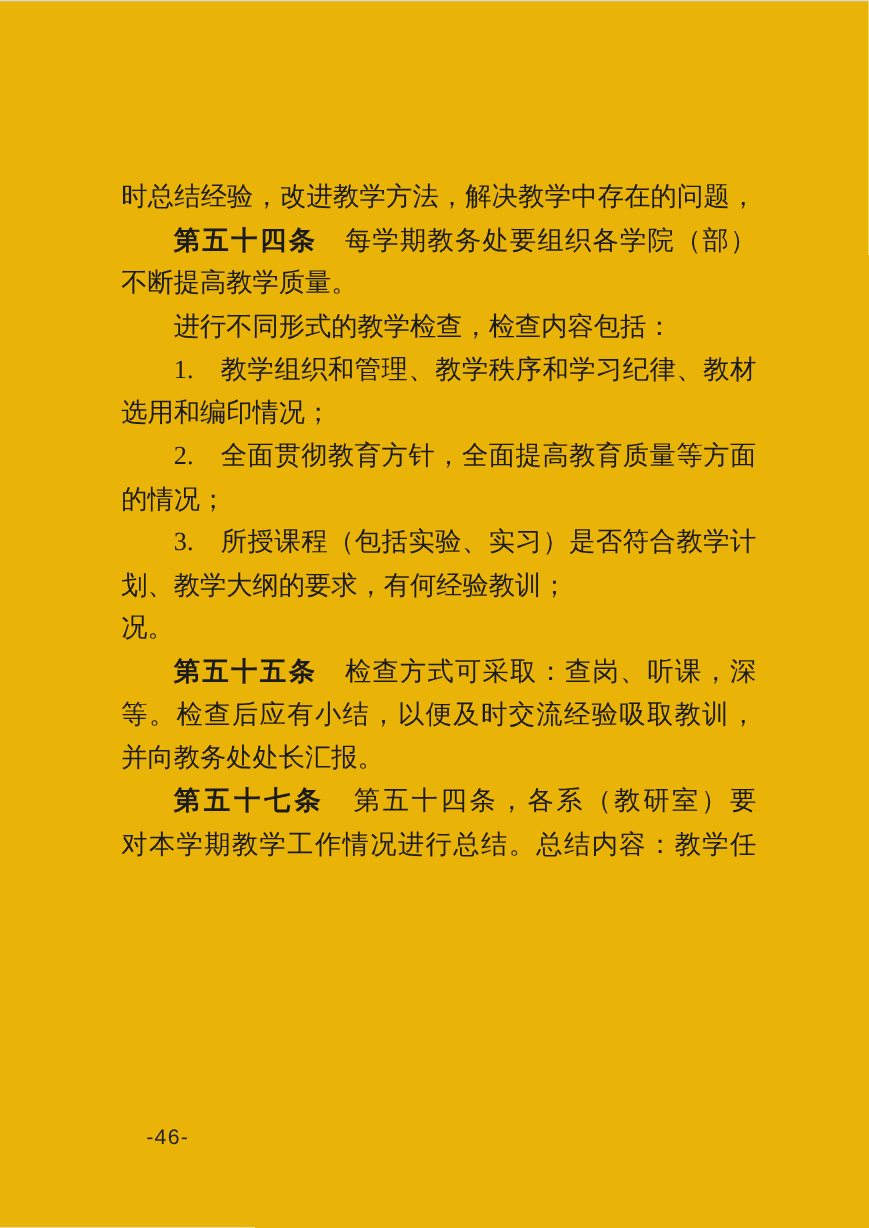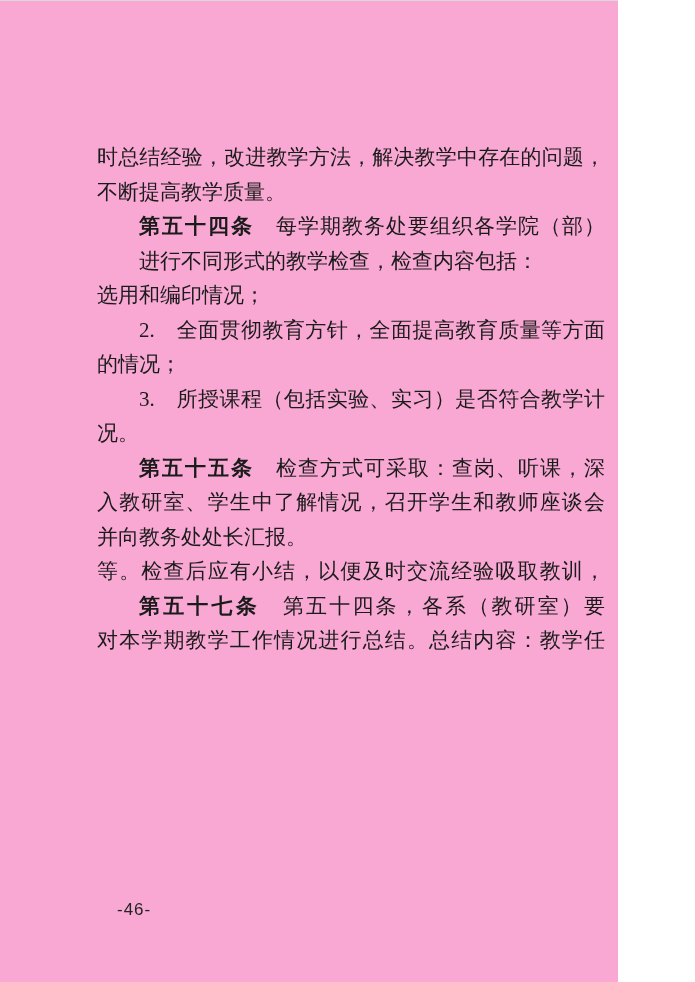--- a/index.html
+++ b/index.html
@@ -2,23 +2,23 @@
 <html><head>
 <meta charset="utf-8">
 <style>
   html, body {
     margin: 0;
     padding: 0;
     background: #ffffff;
   }
   .page {
     position: relative;
-    width: 618px;
+    width: 695px;
     height: 982px;
-    background: #f9a8d4;
+    background: #eab308;
     overflow: hidden;
     font-family: "Liberation Serif", "DejaVu Serif", serif;
   }
   .scan-edge {
     position: absolute;
     top: 0;
     left: 0;
     width: 695px;
     height: 1px;
     background: #d9d9d9;
@@ -62,30 +62,31 @@
   }
 </style>
 </head>
 <body>
 
 <div class="page">
   <div class="scan-edge"></div>
 
   <div class="text-block">
     <div class="line fill">时总结经验，改进教学方法，解决教学中存在的问题，</div>
+    <div class="line fill ind"><span class="term">第五十四条</span><span>　每学期教务处要组织各学院（部）</span></div>
     <div class="line">不断提高教学质量。</div>
-    <div class="line fill ind"><span class="term">第五十四条</span><span>　每学期教务处要组织各学院（部）</span></div>
     <div class="line ind">进行不同形式的教学检查，检查内容包括：</div>
+    <div class="line fill ind">1.　教学组织和管理、教学秩序和学习纪律、教材</div>
     <div class="line">选用和编印情况；</div>
     <div class="line fill ind">2.　全面贯彻教育方针，全面提高教育质量等方面</div>
     <div class="line">的情况；</div>
     <div class="line fill ind">3.　所授课程（包括实验、实习）是否符合教学计</div>
+    <div class="line">划、教学大纲的要求，有何经验教训；</div>
     <div class="line">况。</div>
     <div class="line fill ind"><span class="term">第五十五条</span><span>　检查方式可采取：查岗、听课，深</span></div>
-    <div class="line fill">入教研室、学生中了解情况，召开学生和教师座谈会</div>
+    <div class="line fill">等。检查后应有小结，以便及时交流经验吸取教训，</div>
     <div class="line">并向教务处处长汇报。</div>
-    <div class="line fill">等。检查后应有小结，以便及时交流经验吸取教训，</div>
     <div class="line fill ind"><span class="term">第五十七条</span><span>　第五十四条，各系（教研室）要</span></div>
     <div class="line fill">对本学期教学工作情况进行总结。总结内容：教学任</div>
   </div>
 
   <div class="page-number">-46-</div>
 </div>
 
 </body></html>

